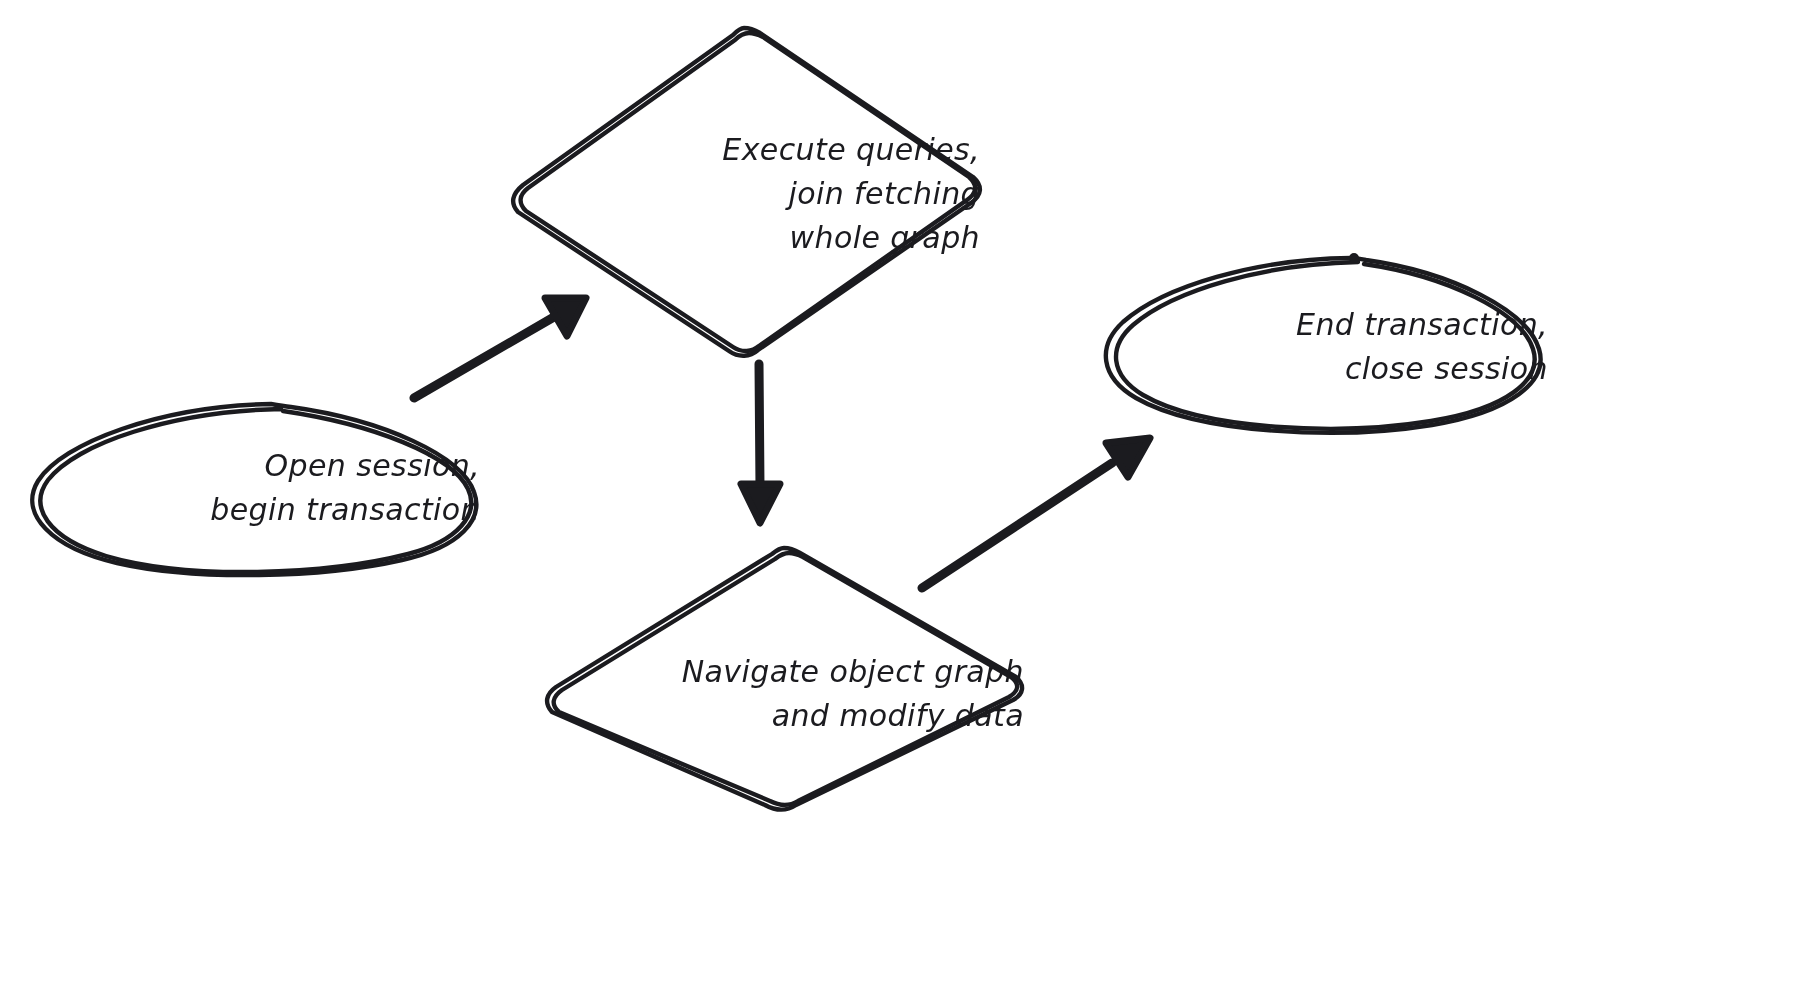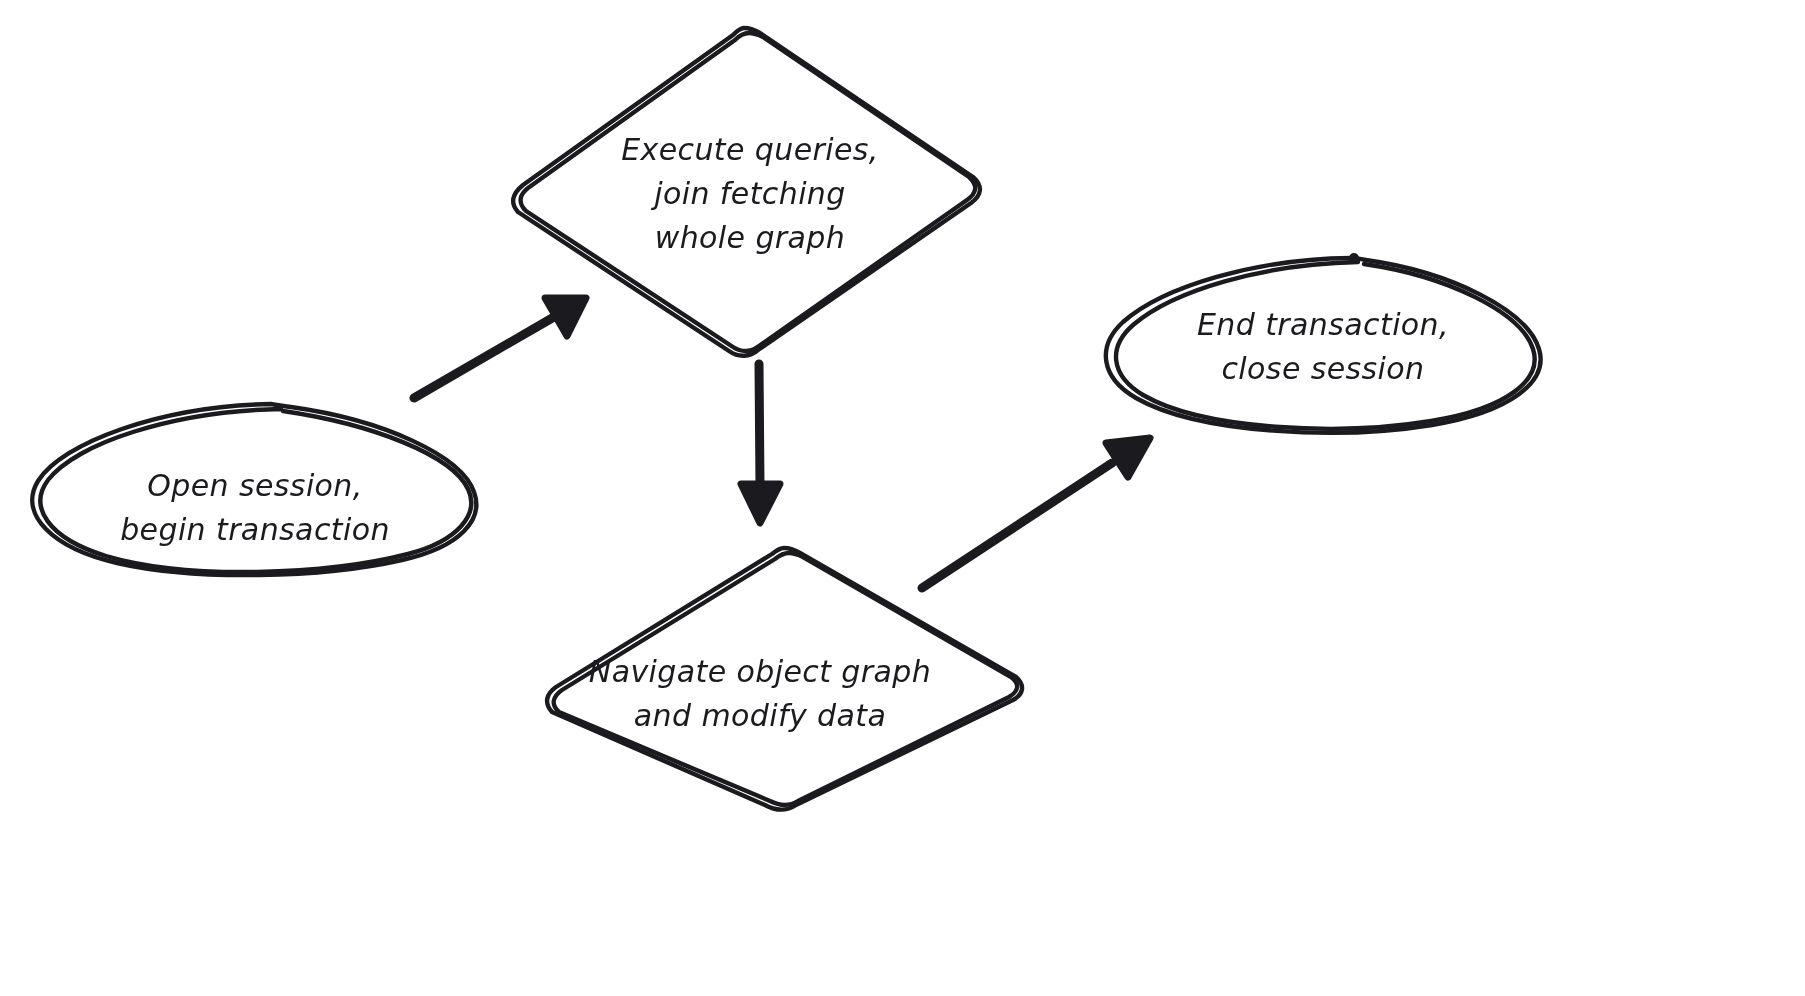--- a/index.html
+++ b/index.html
@@ -21,43 +21,43 @@
   }
   #sketch {
     position: absolute;
     top: 0;
     left: 0;
     width: 1805px;
     height: 996px;
   }
   .node-label {
     position: absolute;
-    text-align: center;
+    text-align: right;
     color: #1b1b1f;
     font-family: "DejaVu Sans", sans-serif;
     font-size: 30px;
     line-height: 44px;
     letter-spacing: 0.4px;
     white-space: pre;
     pointer-events: none;
     font-style: italic;
     font-weight: 400;
   }
   .lbl-open-session {
     left: 30px;
-    top: 464px;
+    top: 444px;
     width: 450px;
   }
   .lbl-execute-queries {
     left: 520px;
     top: 128px;
     width: 460px;
   }
   .lbl-navigate-graph {
-    left: 520px;
+    left: 544px;
     top: 650px;
     width: 480px;
   }
   .lbl-end-transaction {
     left: 1098px;
     top: 303px;
     width: 450px;
   }
 </style>
 </head>

